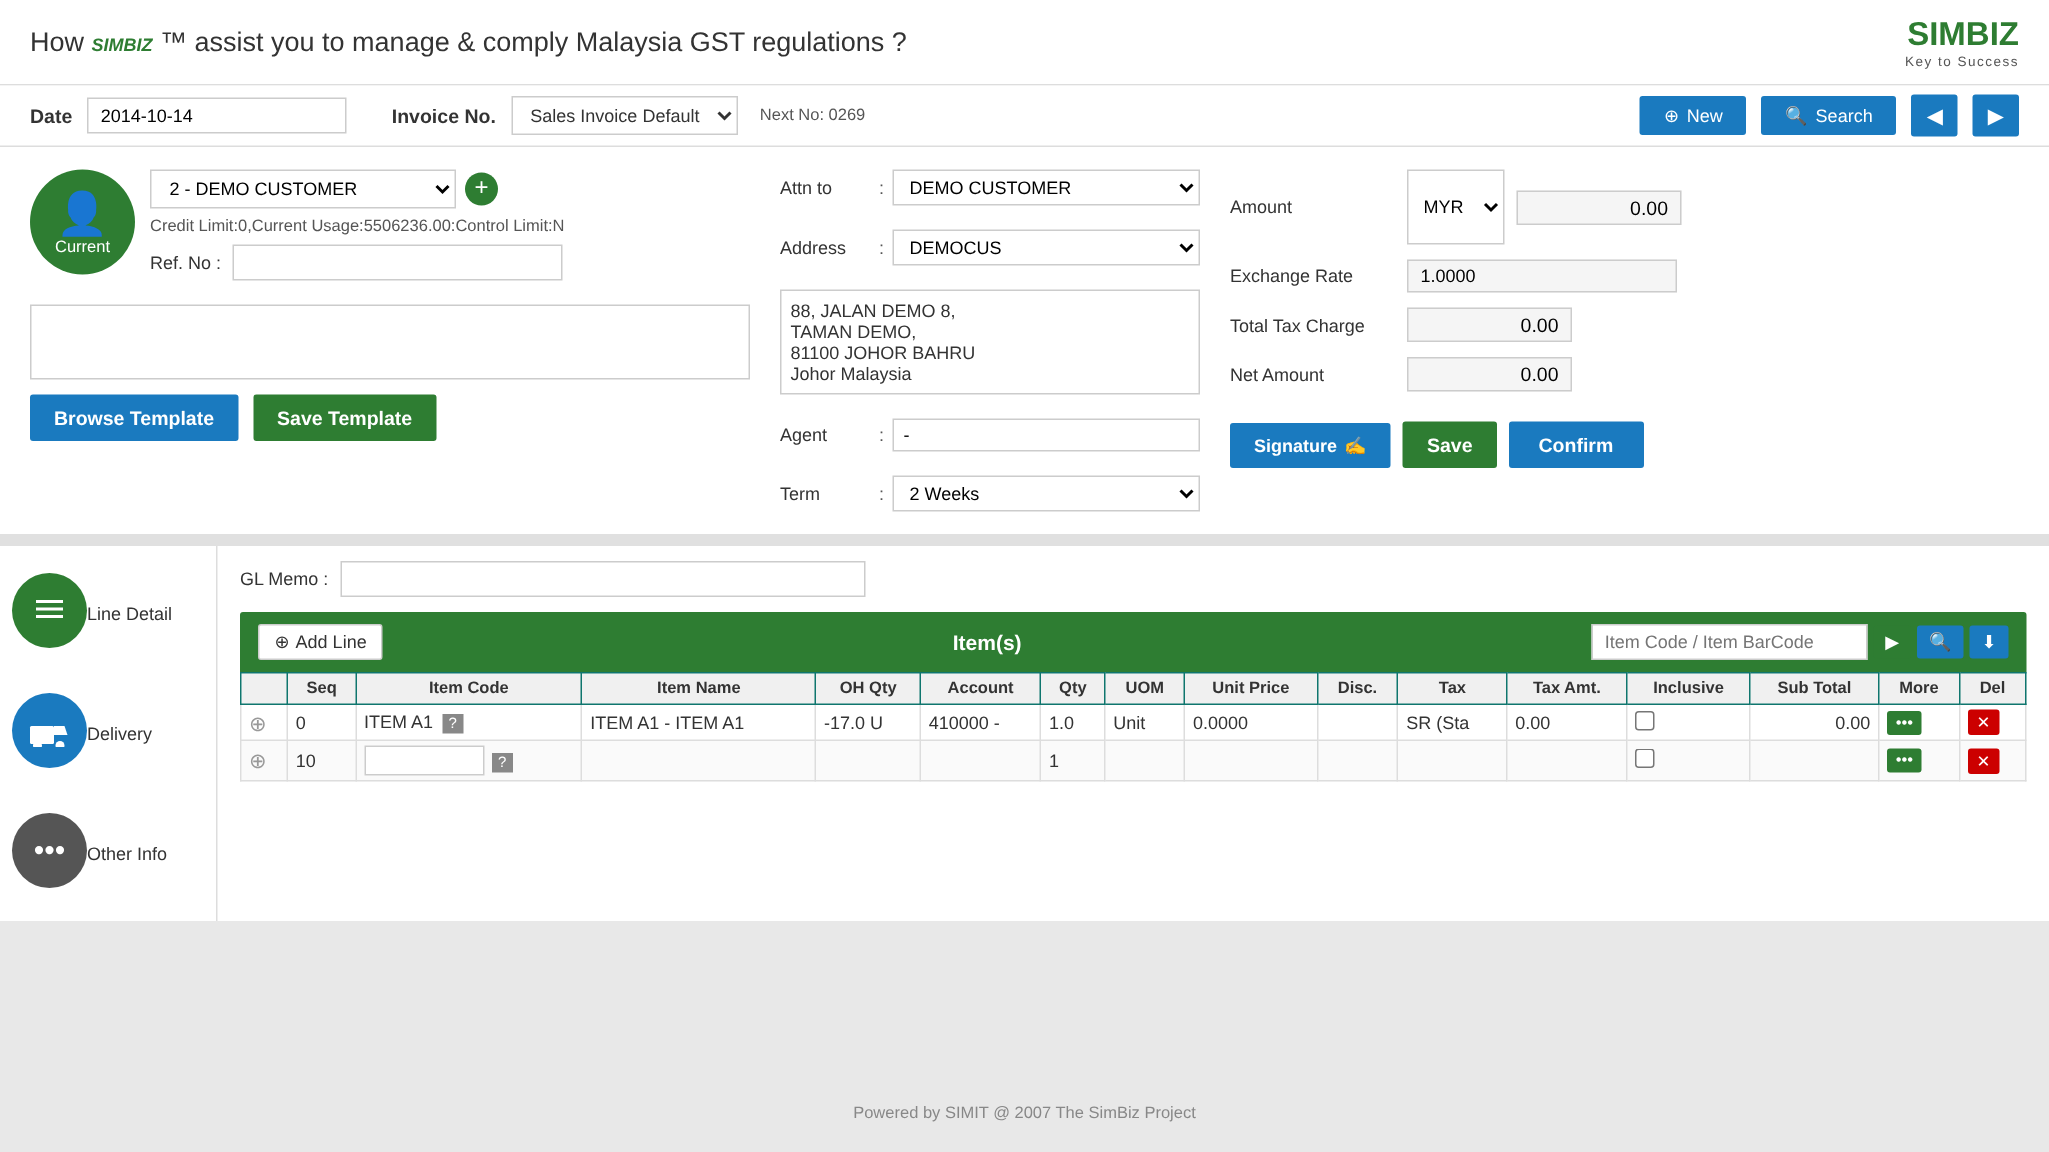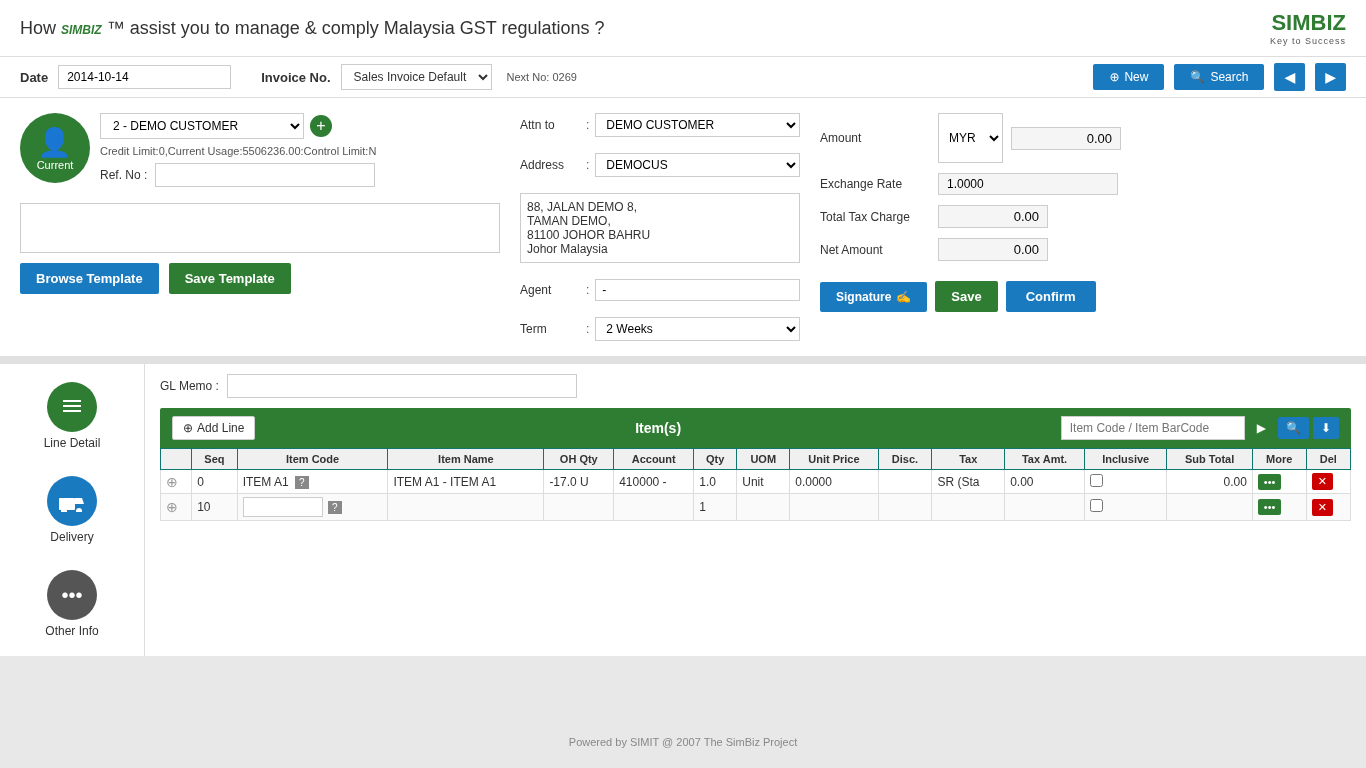--- a/index.html
+++ b/index.html
@@ -341,21 +341,20 @@
       flex-direction: column;
       align-items: center;
       padding: 10px 0;
       gap: 10px;
       border-right: 1px solid #ddd;
       flex-shrink: 0;
     }
 
     .sidebar-item {
       display: flex;
-      flex-direction: column;
       align-items: center;
       cursor: pointer;
       padding: 8px;
       width: 100%;
     }
 
     .sidebar-icon {
       background: #2e7d32;
       border-radius: 50%;
       width: 50px;

